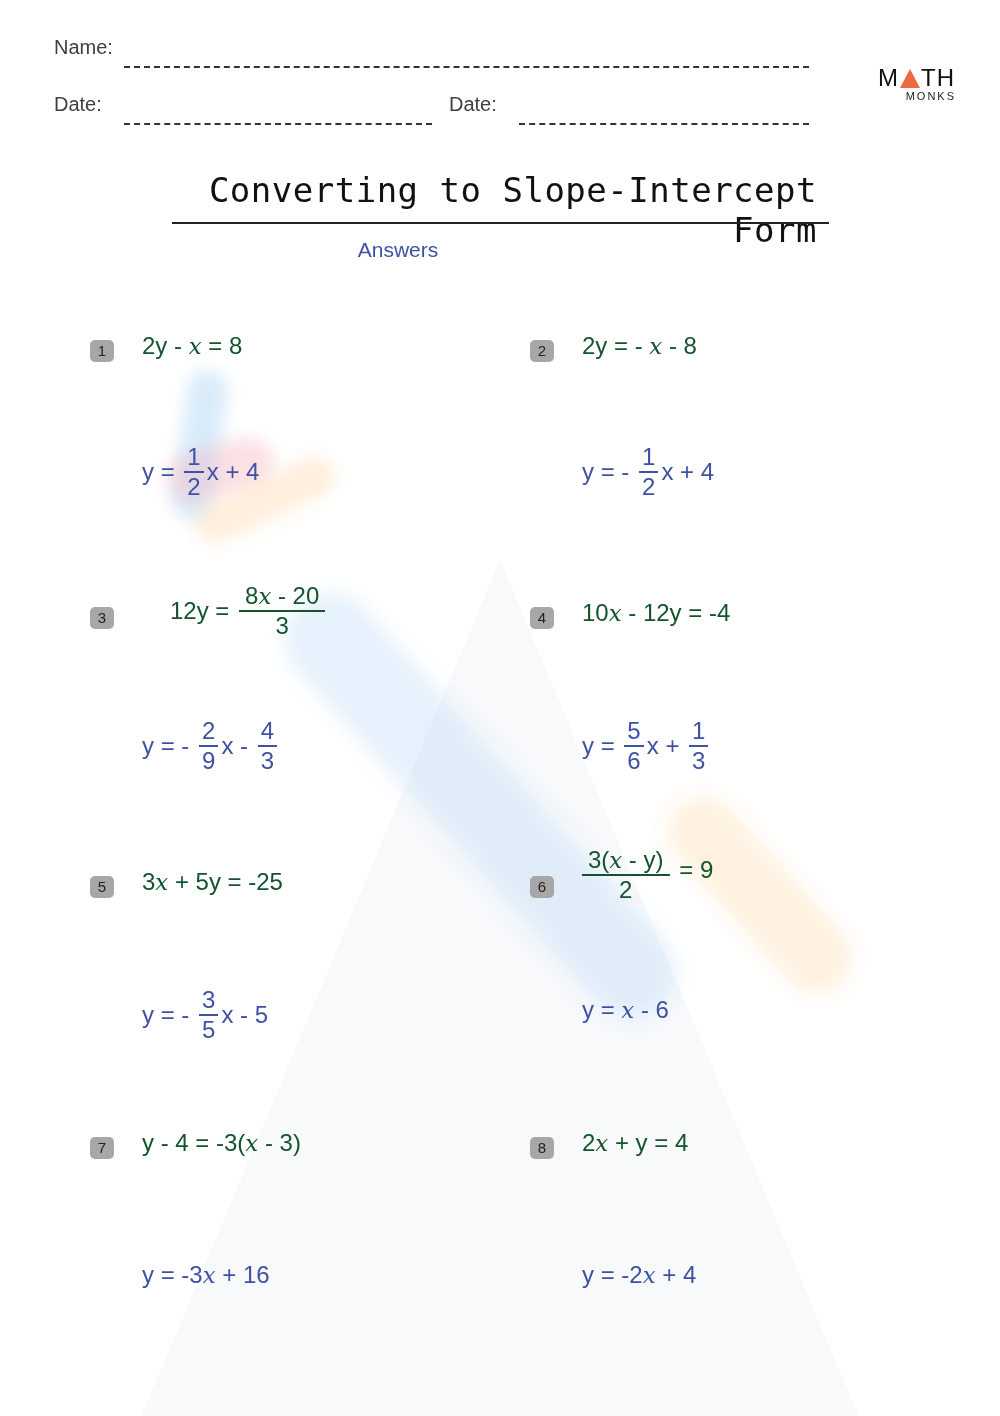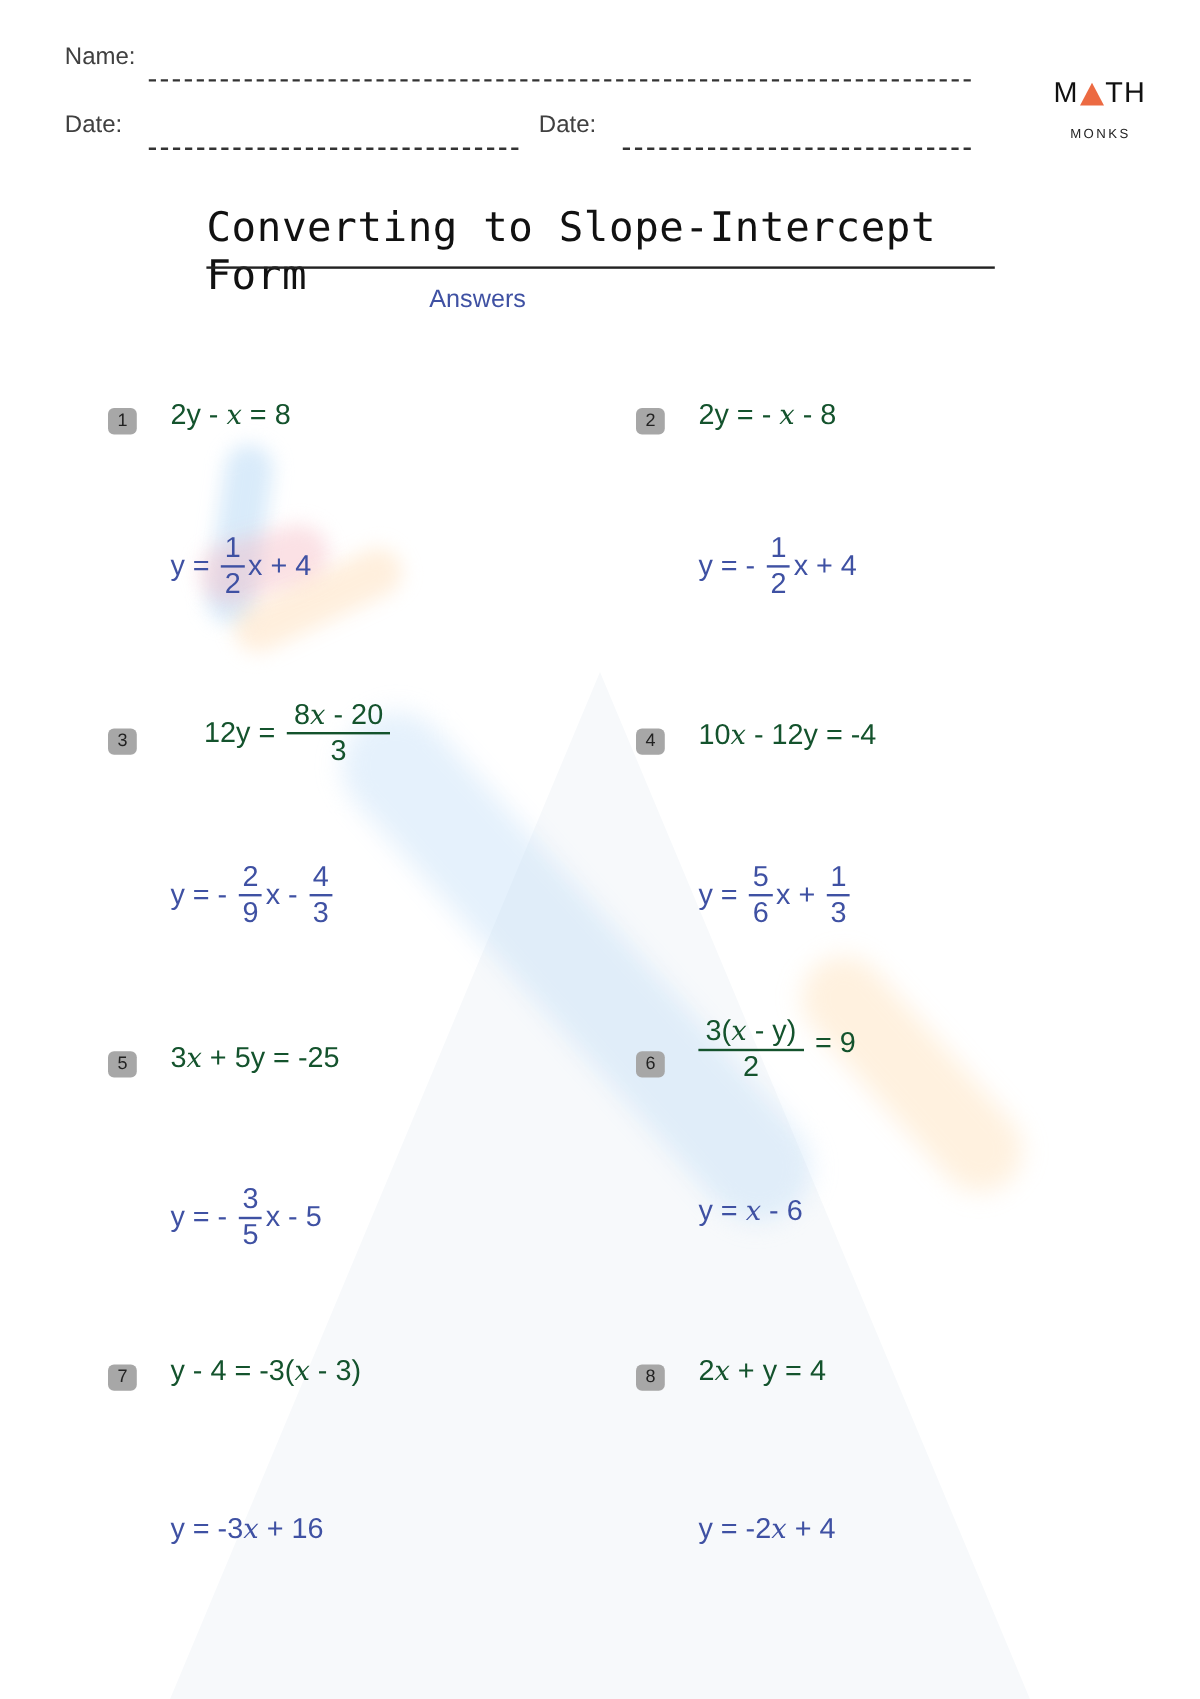--- a/index.html
+++ b/index.html
@@ -30,24 +30,24 @@
     .wm-l3 { left: 190px; top: 480px; width: 150px; height: 40px; background: rgba(255,215,170,0.4); border-radius: 20px; filter: blur(8px); transform: rotate(-25deg); }
 
     
     .field-label { position: absolute; font-size: 20px; color: #404040; }
     .dash-line { position: absolute; height: 0; border-bottom: 2px dashed #333; }
 
     
     .logo { position: absolute; left: 878px; top: 66px; width: 80px; }
     .logo-math { font-size: 24px; letter-spacing: 1px; color: #111; display: flex; align-items: flex-end; line-height: 24px; }
     .logo-tri { display: inline-block; width: 0; height: 0; border-left: 10px solid transparent; border-right: 10px solid transparent; border-bottom: 19px solid #ec6a42; margin: 0 1px 2px 1px; }
-    .logo-monks { font-size: 11px; letter-spacing: 2px; color: #222; text-align: center; margin-top: 16px; padding-right: 2px; }
-
-    
-    .title { position: absolute; left: 172px; top: 170px; width: 657px; text-align: left; font-family: "DejaVu Sans Mono", "Liberation Mono", monospace; font-size: 34px; letter-spacing: 0.5px; color: #111; }
+    .logo-monks { font-size: 11px; letter-spacing: 2px; color: #222; text-align: right; margin-top: 0; padding-right: 2px; }
+
+    
+    .title { position: absolute; left: 160px; top: 170px; width: 657px; text-align: right; font-family: "DejaVu Sans Mono", "Liberation Mono", monospace; font-size: 34px; letter-spacing: 0.5px; color: #111; }
     .title-rule { position: absolute; left: 172px; top: 222px; width: 657px; height: 2px; background: #222; }
     .subtitle { position: absolute; left: 0; width: 796px; top: 238px; text-align: center; font-size: 21px; color: #3f51a3; }
 
     
     .problem { position: absolute; width: 420px; height: 220px; }
     .badge { position: absolute; left: 0; top: 0; width: 24px; height: 22px; background: #a7a7a7; border-radius: 5px; font-size: 15px; text-align: center; line-height: 22px; color: #222; }
     .q { position: absolute; left: 52px; top: -8px; font-size: 24px; color: #14532d; white-space: nowrap; display: flex; align-items: center; }
     .a { position: absolute; left: 52px; font-size: 24px; color: #3f51a3; white-space: nowrap; display: flex; align-items: center; }
     .frac { display: inline-flex; flex-direction: column; align-items: center; margin: 0 3px; line-height: 1; }
     .frac .num { padding: 0 3px 2px 3px; border-bottom: 2px solid currentColor; }

